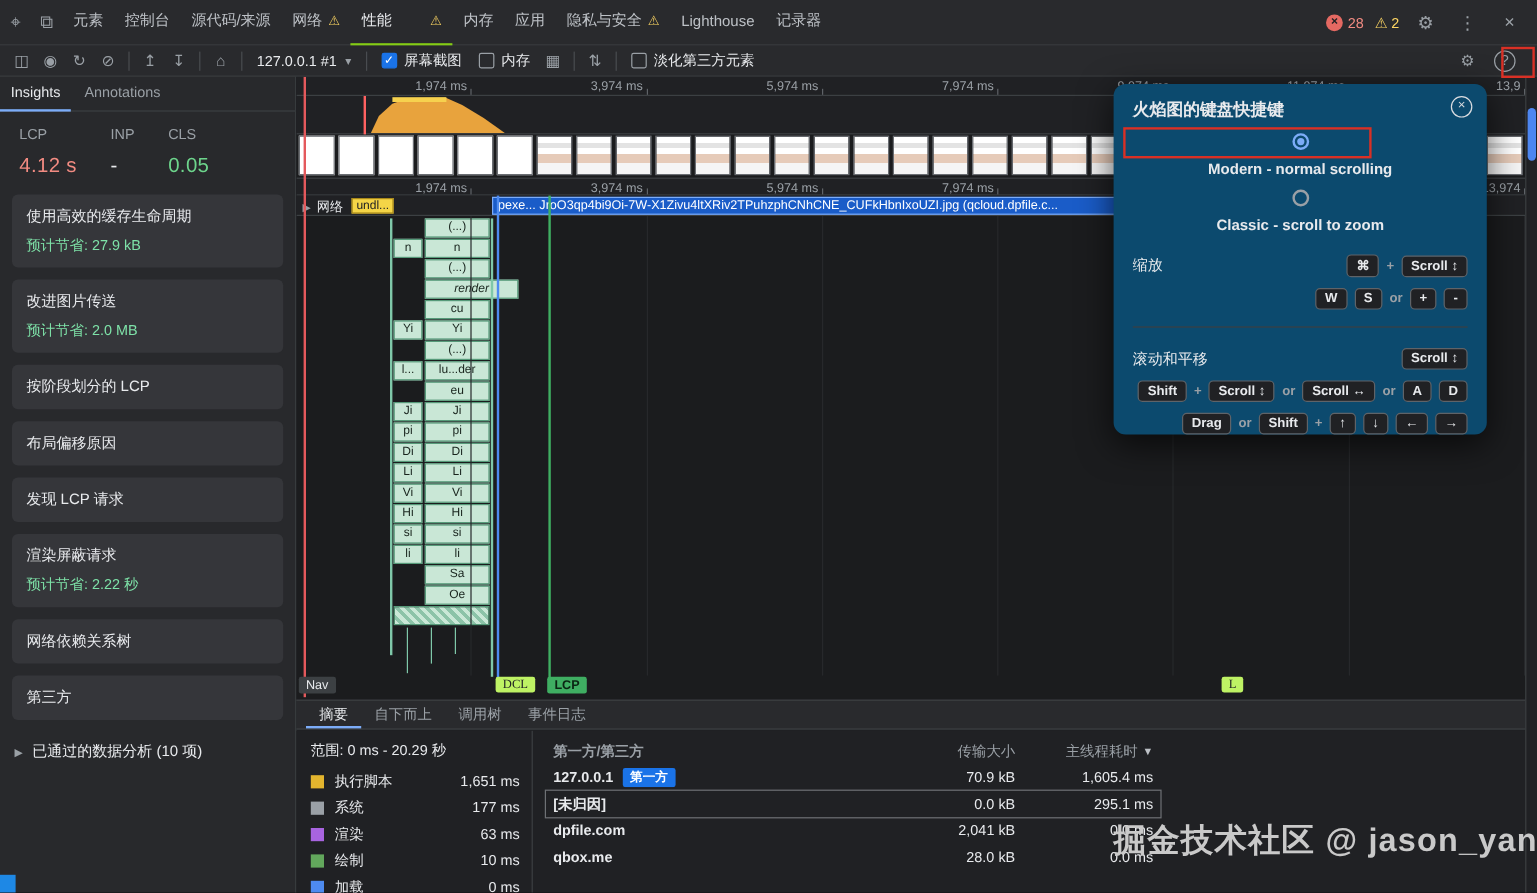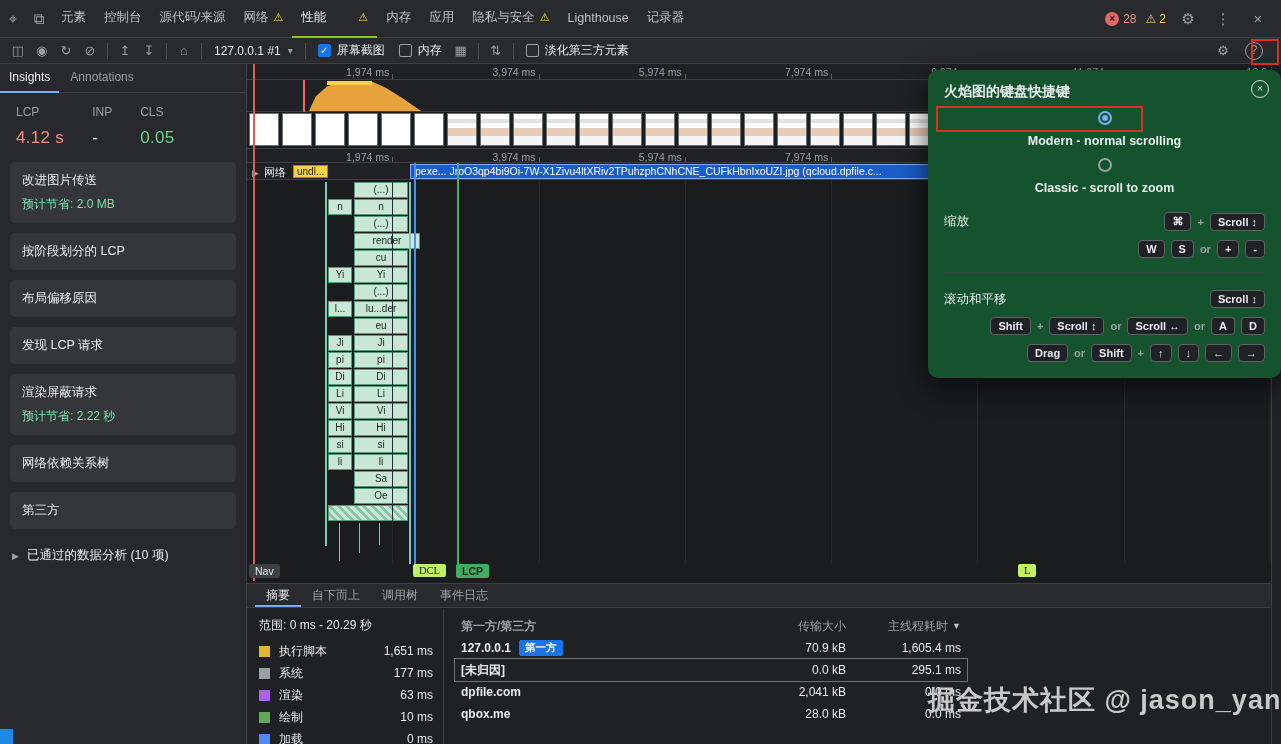--- a/index.html
+++ b/index.html
@@ -98,21 +98,21 @@
   .t-head { color:#9aa0a6; }
   .t-name { flex:1; display:flex; align-items:center; gap:8px; overflow:hidden; white-space:nowrap;font-weight:bold; }
   .t-size { width:140px; text-align:right; }
   .t-time { width:115px; text-align:right; display:flex; justify-content:flex-end; align-items:center; gap:4px; }
   .t-row { cursor:pointer; }
   .t-row.selected { outline:1px solid #6e7175; }
   .fp-badge { background:#1a73e8; color:#fff; font-size:10.5px; padding:1px 6px; border-radius:2px; }
   .sort-caret { color:#bdc1c6; font-size:9px; }
 
   
-  #popup { position:absolute; left:928px; top:70px; width:353px; background:#14532d; border-radius:10px; box-shadow:0 8px 28px rgba(0,0,0,.65); z-index:40; padding:13px 16px 16px; }
+  #popup { position:absolute; left:928px; top:70px; width:311px; background:#0c4a6e; border-radius:10px; box-shadow:0 8px 28px rgba(0,0,0,.65); z-index:40; padding:13px 16px 0; }
   #popup-title { font-size:14px; font-weight:bold; color:#e8eaed; }
   #popup-close { position:absolute; right:12px; top:10px; width:18px; height:18px; border:1.5px solid #dadce0; border-radius:50%; color:#dadce0; font-size:11px; line-height:15px; text-align:center; cursor:pointer; }
   .radio-row { display:flex; align-items:center; gap:9px; margin-top:10px; color:#e8eaed; font-weight:bold; font-size:12.5px; cursor:pointer;flex-direction:column; }
   .radio { width:14px; height:14px; border-radius:50%; border:2px solid #9aa0a6; position:relative; flex:0 0 auto; }
   .radio.sel { border-color:#7cacf8; }
   .radio.sel::after { content:""; position:absolute; inset:2px; border-radius:50%; background:#7cacf8; }
   .sec-head { display:flex; align-items:center; margin-top:17px; }
   .sec-label { color:#e8eaed; font-size:12.5px; }
   .keys { margin-left:auto; display:flex; align-items:center; gap:6px; }
   .keys-row { display:flex; justify-content:flex-end; align-items:center; gap:6px; margin-top:9px; }
@@ -238,20 +238,24 @@
         <div class="metric">
           <div class="m-name">INP</div>
           <div class="m-value neutral">-</div>
         </div>
         <div class="metric">
           <div class="m-name">CLS</div>
           <div class="m-value good">0.05</div>
         </div>
       </div>
     <div id="insight-list">
+        <div class="card">
+          <div class="card-title">使用高效的缓存生命周期</div>
+          <div class="card-est">预计节省: 27.9 kB</div>
+        </div>
         <div class="card">
           <div class="card-title">改进图片传送</div>
           <div class="card-est">预计节省: 2.0 MB</div>
         </div>
         <div class="card">
           <div class="card-title">按阶段划分的 LCP</div>
         </div>
         <div class="card">
           <div class="card-title">布局偏移原因</div>
         </div>
@@ -353,21 +357,21 @@
       </div>
       <div id="net-chip">undl...</div>
       <div id="net-request">pexe... JroO3qp4bi9Oi-7W-X1Zivu4ltXRiv2TPuhzphCNhCNE_CUFkHbnIxoUZI.jpg (qcloud.dpfile.c...</div>
     </div>
     <div id="flame">
       <div id="flame-columns">
           <div class="fbox" style="left: 26px; top: 0px; width: 54px;">(...)</div>
           <div class="fbox" style="left: 0px; top: 17px; width: 24px;">n</div>
           <div class="fbox" style="left: 26px; top: 17px; width: 54px;">n</div>
           <div class="fbox" style="left: 26px; top: 34px; width: 54px;">(...)</div>
-          <div class="fbox" style="left: 26px; top: 51px; width: 66px;">render</div>
+          <div class="fbox" style="left: 26px; top: 51px; width: 78px; font-style: italic;">render</div>
           <div class="fbox" style="left: 26px; top: 68px; width: 54px;">cu</div>
           <div class="fbox" style="left: 0px; top: 85px; width: 24px;">Yi</div>
           <div class="fbox" style="left: 26px; top: 85px; width: 54px;">Yi</div>
           <div class="fbox" style="left: 26px; top: 102px; width: 54px;">(...)</div>
           <div class="fbox" style="left: 0px; top: 119px; width: 24px;">l...</div>
           <div class="fbox" style="left: 26px; top: 119px; width: 54px;">lu...der</div>
           <div class="fbox" style="left: 26px; top: 136px; width: 54px;">eu</div>
           <div class="fbox" style="left: 0px; top: 153px; width: 24px;">Ji</div>
           <div class="fbox" style="left: 26px; top: 153px; width: 54px;">Ji</div>
           <div class="fbox" style="left: 0px; top: 170px; width: 24px;">pi</div>

